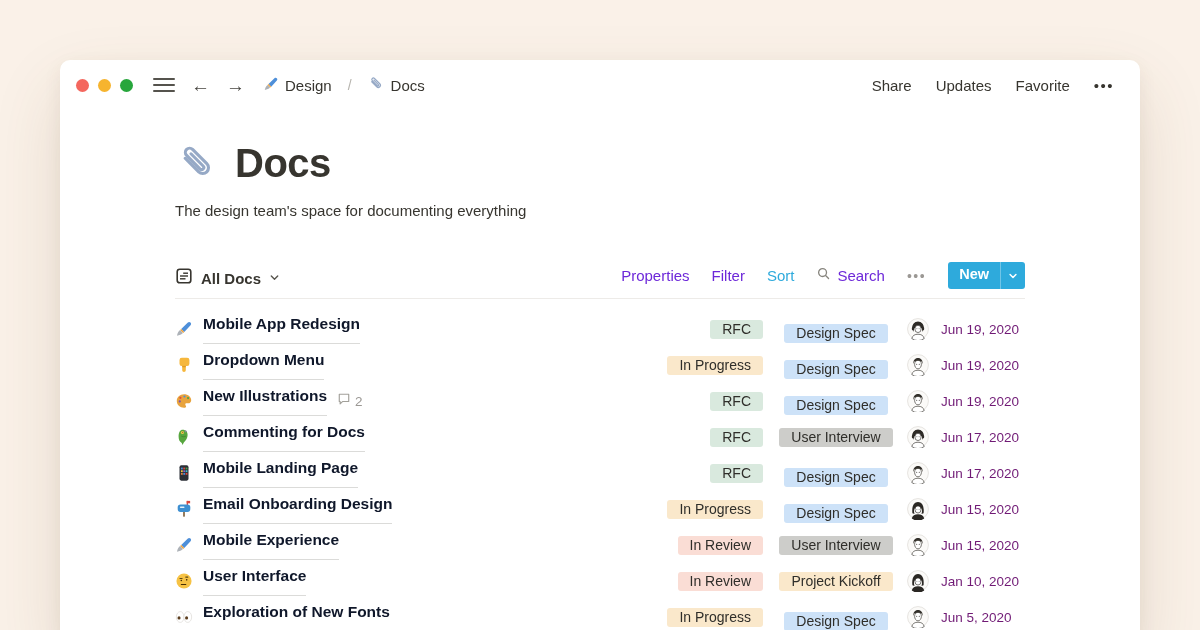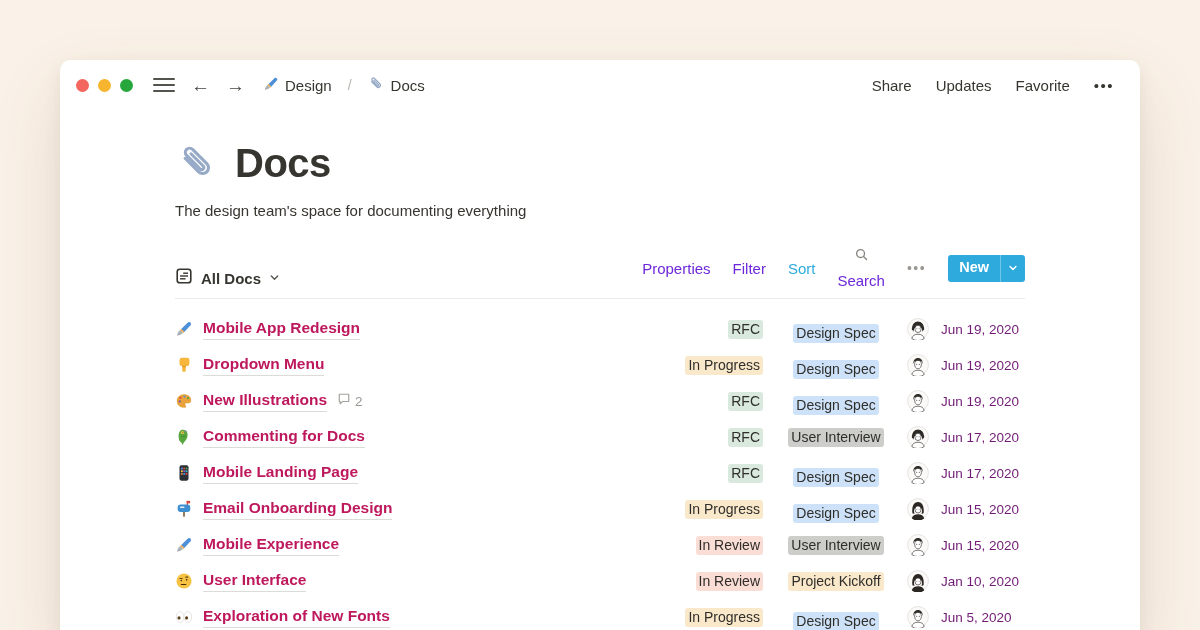--- a/index.html
+++ b/index.html
@@ -43,42 +43,42 @@
   .page-title { font-size:40px; font-weight:800; letter-spacing:-.5px; color:#37352F; }
   .page-subtitle { margin-top:16px; font-size:15px; color:#37352F; }
 
   
   .toolbar { margin-top:38px; display:flex; align-items:flex-end; height:32px; }
   .view-switcher { display:flex; align-items:center; gap:8px; cursor:pointer; }
   .view-label { font-size:15px; font-weight:700; }
   .toolbar-right { margin-left:auto; display:flex; align-items:center; gap:22px; }
   .tool-link { font-size:15px; color:#6d28d9; cursor:pointer; }
   .tool-link.active { color:var(--accent,#2EAADC); }
-  .search-group { display:flex; align-items:center; gap:6px; cursor:pointer;flex-direction:column; }
+  .search-group { display:flex; align-items:center; gap:6px; cursor:pointer; }
   .toolbar-more { color:#9B9894; letter-spacing:1.5px; font-size:14px; cursor:pointer; }
   .new-btn { display:flex; align-items:stretch; background:var(--accent,#2EAADC); border-radius:3px; overflow:hidden; cursor:pointer; height:27px; }
   .new-btn-main { color:#fff; font-size:14.5px; font-weight:700; padding:4px 11px 0; }
   .new-btn-chevron { display:flex; align-items:center; padding:0 7px; border-left:1px solid rgba(255,255,255,.32); }
 
   .divider { margin-top:9px; height:1px; background:#EDEBE8; }
 
   
   .doc-table { padding-top:12px; }
   .row { display:flex; align-items:center; height:36px; }
   .row-icon { width:28px; display:flex; align-items:center; }
   .row-icon svg { display:block; }
   .row-title-wrap { flex:1; display:flex; align-items:center; min-width:0; }
-  .row-title { font-size:15.5px; font-weight:600; color:#be185d; border-bottom:1px solid rgba(55,53,47,.18); padding-bottom:2px; cursor:pointer; white-space:nowrap; }
+  .row-title { font-size:15.5px; font-weight:600; color:#0f172a; border-bottom:1px solid rgba(55,53,47,.18); padding-bottom:10px; cursor:pointer; white-space:nowrap; }
   .comment-indicator { display:flex; align-items:center; gap:4px; margin-left:10px; cursor:pointer; }
   .comment-count { font-size:13.5px; color:#9B9894; }
   .col-status { width:110px; display:flex; justify-content:flex-end; margin-right:14px; }
   .col-type { width:118px; display:flex; justify-content:center; }
   .col-avatar { width:46px; display:flex; justify-content:center; cursor:pointer; }
   .col-date { width:84px; font-size:13.5px; color:#701a75; cursor:pointer; }
-  .badge { font-size:14px; color:#2F2E2A; padding:1px 3px 2px; border-radius:3px; white-space:nowrap; cursor:pointer; }
+  .badge { font-size:14px; color:#2F2E2A; padding:1px 12px 2px; border-radius:3px; white-space:nowrap; cursor:pointer; }
   .badge--green  { background:var(--badge-green,#D9E9DE); }
   .badge--yellow { background:var(--badge-yellow,#FAE8CB); }
   .badge--red    { background:var(--badge-red,#FADDD5); }
   .badge--blue   { background:var(--badge-blue,#CDE2F8);margin-top:8px; }
   .badge--gray   { background:var(--badge-gray,#CDCDCA); }
 </style>
 </head>
 <body>
 
 <div class="stage">

